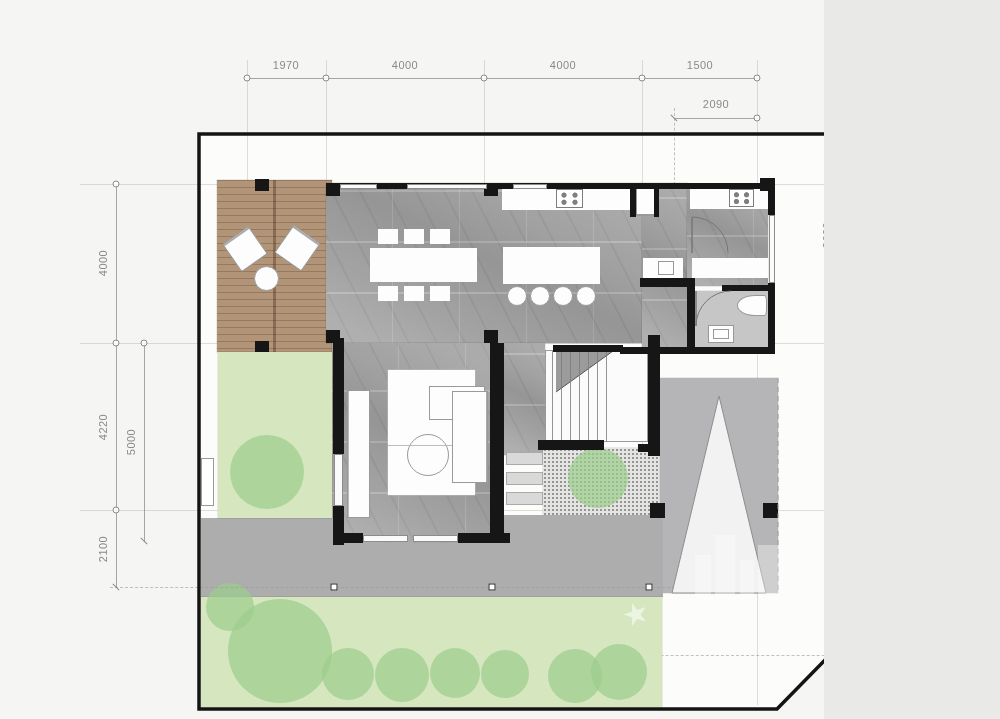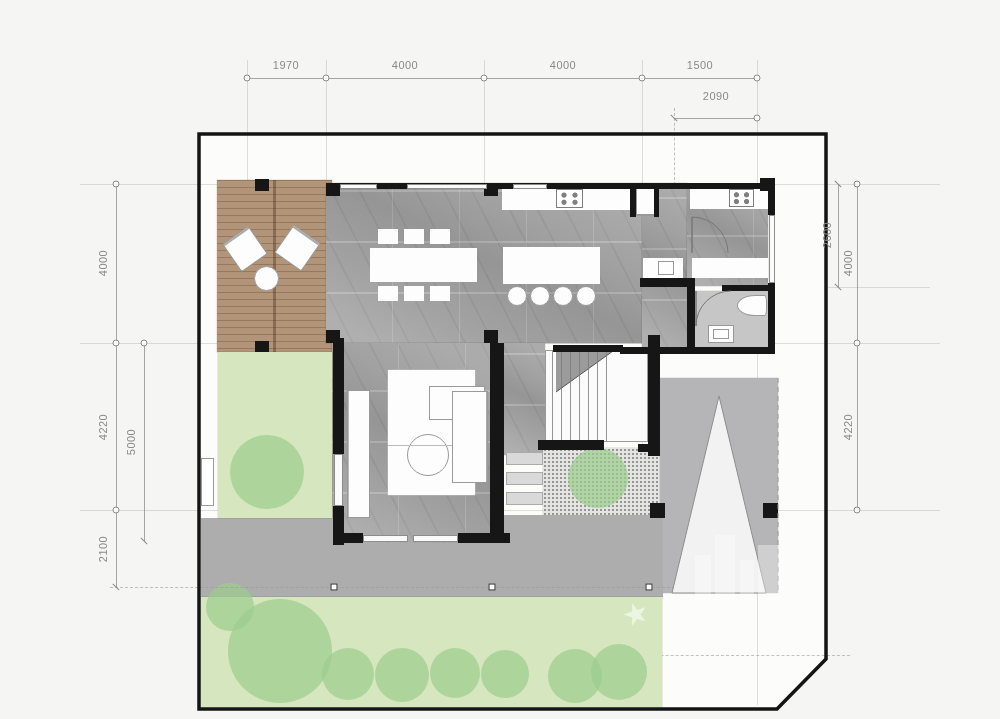--- a/index.html
+++ b/index.html
@@ -4,21 +4,21 @@
 <style>
   :root{
     --paper:#f5f5f3; --inner:#fcfcfb; --boundary:#141414; --wall:#161616;
     --deck:#b29478; --marble:#a2a2a2; --bath-floor:#c6c6c6; --lawn:#d6e7bf;
     --tree:#9ccd8e; --gravel:#e4e4e2; --walkway:#adadad; --carport:#b5b5b7;
     --grid:#9a9a9a; --dim:#8a8a8a; --furniture-outline:#999999;
     --watermark:rgba(255,255,255,0.55);
   }
   html,body{margin:0;padding:0;}
   body{font-family:"Liberation Sans",sans-serif;background:#e9e9e7;}
-  #plan{position:relative;width:1000px;height:719px;background:var(--paper);overflow:hidden;}
+  #plan{position:relative;width:824px;height:719px;background:var(--paper);overflow:hidden;}
   #plan *{position:absolute;box-sizing:border-box;}
   svg{overflow:visible;}
   .room{box-shadow:0 0 0 0.5px rgba(0,0,0,.15);}
   .marble{background-color:var(--marble);
     background-image:
       linear-gradient(27deg, rgba(255,255,255,.14) 8%, transparent 28%, rgba(0,0,0,.08) 52%, transparent 72%, rgba(255,255,255,.10) 92%),
       repeating-linear-gradient(0deg, transparent 0 49px, rgba(255,255,255,.22) 49px 51px),
       repeating-linear-gradient(90deg, transparent 0 66px, rgba(255,255,255,.16) 66px 67px),
       repeating-linear-gradient(63deg, transparent 0 23px, rgba(0,0,0,.05) 23px 25px);}
   .deck{background-color:var(--deck);
@@ -227,21 +227,21 @@
   <div class="dimcircle" style="left:642px;top:78px;z-index:7"></div>
   <div class="dimcircle" style="left:757px;top:78px;z-index:7"></div>
   <div class="dimlabel" style="left:286px;top:65px;z-index:7">1970</div>
   <div class="dimlabel" style="left:405px;top:65px;z-index:7">4000</div>
   <div class="dimlabel" style="left:563px;top:65px;z-index:7">4000</div>
   <div class="dimlabel" style="left:700px;top:65px;z-index:7">1500</div>
 
   <div class="dimline-h" style="left:674px;top:118px;width:83px;z-index:7"></div>
   <div class="dimtick" style="left:674px;top:118px;z-index:7"></div>
   <div class="dimcircle" style="left:757px;top:118px;z-index:7"></div>
-  <div class="dimlabel" style="left:716px;top:96px;z-index:7">2090</div>
+  <div class="dimlabel" style="left:716px;top:104px;z-index:7">2090</div>
 
   <div class="dimline-v" style="left:116px;top:184px;height:403px;z-index:7"></div>
   <div class="dimcircle" style="left:116px;top:184px;z-index:7"></div>
   <div class="dimcircle" style="left:116px;top:343px;z-index:7"></div>
   <div class="dimcircle" style="left:116px;top:510px;z-index:7"></div>
   <div class="dimtick" style="left:116px;top:587px;z-index:7"></div>
   <div class="dimlabel rot" style="left:103px;top:263px;z-index:7">4000</div>
   <div class="dimlabel rot" style="left:103px;top:427px;z-index:7">4220</div>
   <div class="dimlabel rot" style="left:103px;top:549px;z-index:7">2100</div>
 

